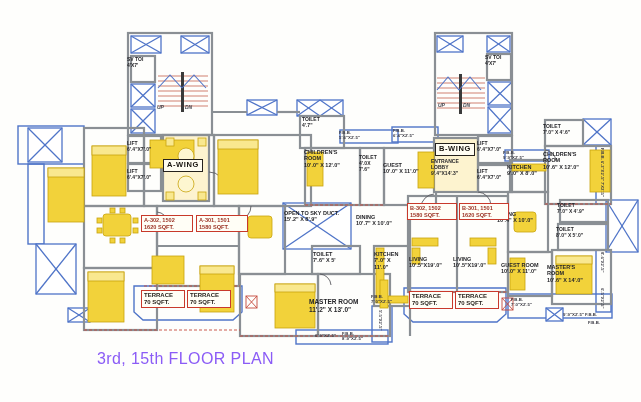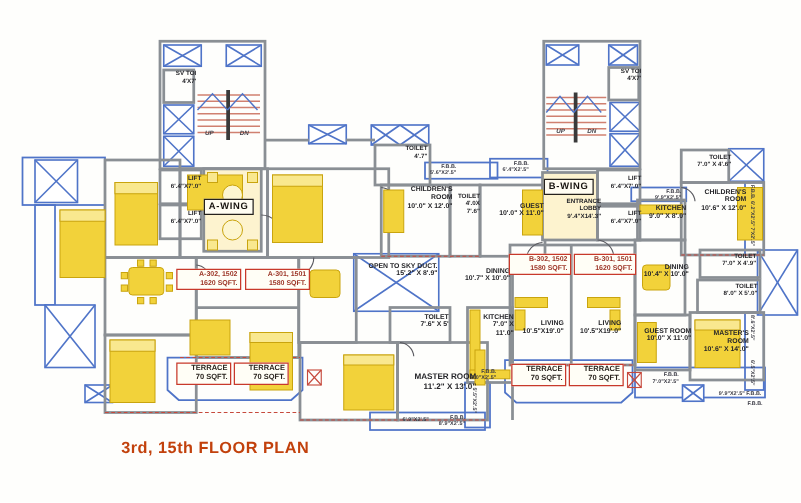--- a/index.html
+++ b/index.html
@@ -1,32 +1,32 @@
 <!DOCTYPE html>
 <html><head>
 <meta charset="utf-8">
 <style>
   html,body{margin:0;padding:0;background:#ffffff;}
   #stage{position:relative;width:641px;height:402px;background:#fefefc;overflow:hidden;
          font-family:"Liberation Sans",sans-serif;}
   #stage svg{position:absolute;left:0;top:0;}
   .lbl{position:absolute;font-weight:bold;font-size:5.5px;line-height:1.18;color:#26262a;
-       text-align:right;white-space:pre-line;letter-spacing:0;z-index:5;}
+       text-align:left;white-space:pre-line;letter-spacing:0;z-index:5;}
   .s4{font-size:4.3px;color:#3a3a44;}
   .s5{font-size:5px;}
   .s7{font-size:6.5px;}
   .ital{font-style:italic;font-size:5px;color:#44444c;font-weight:bold;}
   .redbox{border:1.5px solid #c8392b;background:#fffef6;color:#9c3426;padding:1px 2px;
           font-size:5.6px;z-index:6;}
   .terrbox{border:1.5px solid #c8392b;background:#fffef6;color:#2a241e;padding:1px 2px;
           font-size:6px;z-index:6;}
   .wingbox{border:1.5px solid #25211c;background:#fffdf2;color:#17130e;padding:1px 3px;
           font-size:7.5px;letter-spacing:.6px;z-index:6;}
   .v{writing-mode:vertical-rl;white-space:pre;font-size:4.2px;line-height:1.1;color:#3a3a44;}
-  .title{position:absolute;font-weight:bold;font-size:13px;letter-spacing:.4px;color:#c2410c;z-index:6;}
+  .title{position:absolute;font-weight:normal;font-size:16px;letter-spacing:.4px;color:#8b5cf6;z-index:6;}
 </style>
 </head>
 <body>
 
 <div id="stage">
 
   <svg width="641" height="402" viewBox="0 0 641 402">
 
     <g stroke="#4f74c8" stroke-width="1.4" fill="none">
       <rect x="18" y="126" width="66" height="38"></rect>

